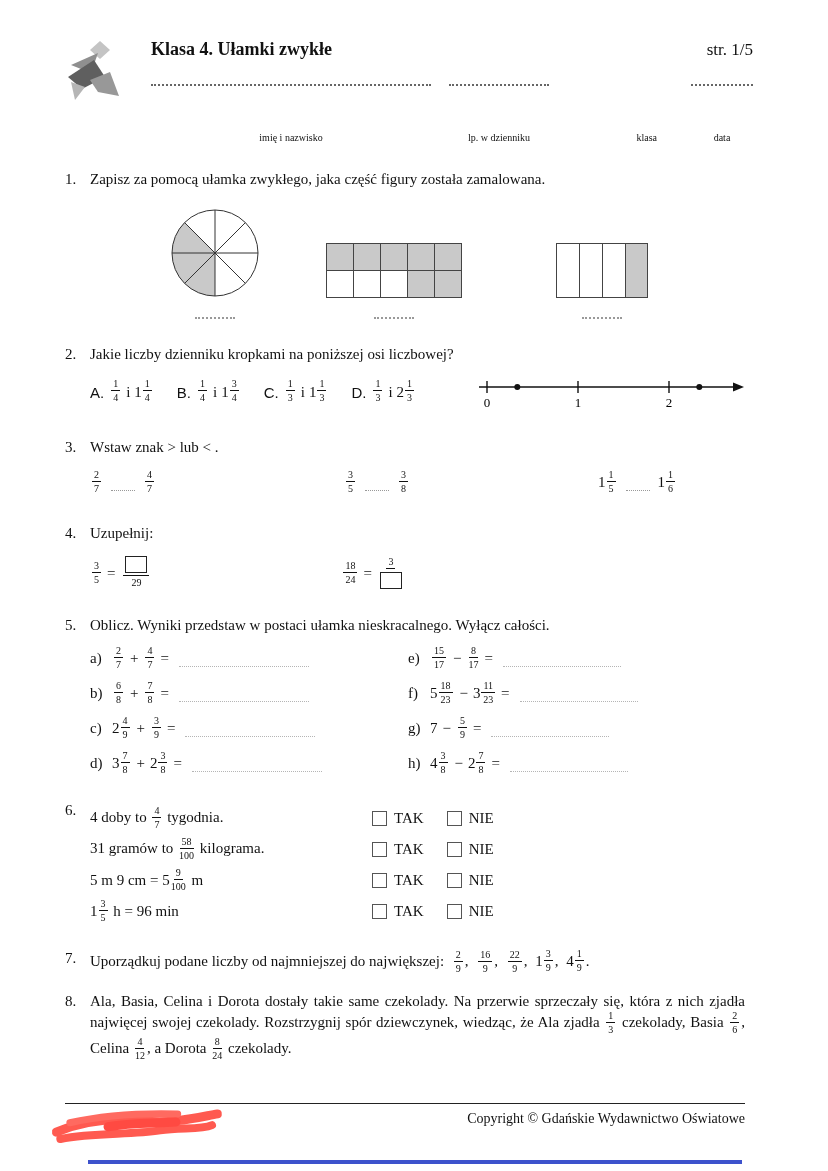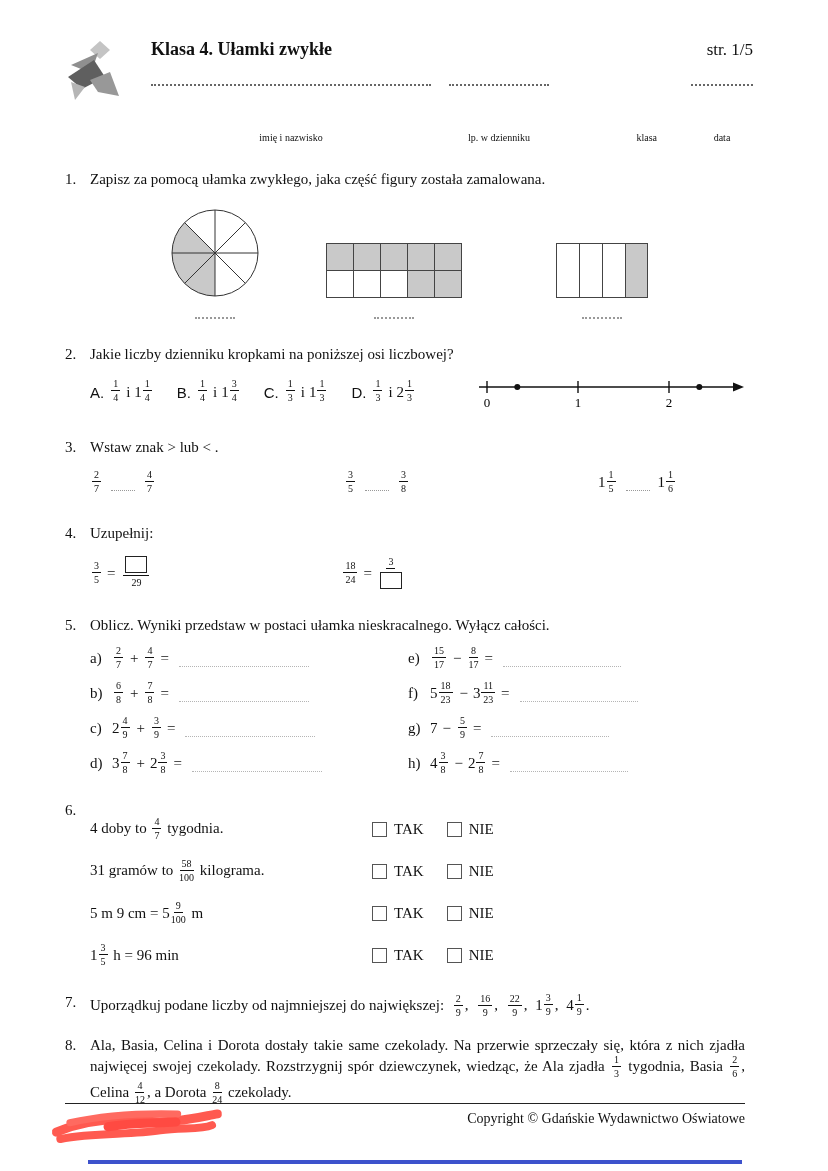--- a/index.html
+++ b/index.html
@@ -75,21 +75,21 @@
   
   .q5-cols { display:flex; margin-top:10px; }
   .q5-col { width:318px; display:flex; flex-direction:column; gap:9px; }
   .q5-item { display:flex; align-items:center; }
   .item-label { width:22px; flex:none; }
   .ansline { display:inline-block; width:130px; border-bottom:1.6px dotted #b5b5b5;
              align-self:flex-end; margin-bottom:5px; margin-left:4px; }
   .ansline-r { width:118px; }
 
   
-  .q6-row { display:flex; align-items:center; margin-top:16px; }
+  .q6-row { display:flex; align-items:center; margin-top:5px; }
   .q6-stmt { width:282px; }
   .cbgroup { display:flex; align-items:center; margin-right:23px; }
   .cb { width:15px; height:15px; border:1.3px solid #555; margin-right:7px; flex:none; background:#fff; }
 
   
   .q7line .q7item { margin-left:4px; white-space:nowrap; }
 
   
   .q8 p { text-align:justify; }
 
@@ -596,21 +596,21 @@
       </p>
     </div>
   </section>
 
   <section class="q q8">
     <span class="qno">8.</span>
     <div class="qbody">
       <p><span>Ala, Basia, Celina i Dorota dostały takie same czekolady. Na przerwie sprzeczały się, która z nich zjadła najwięcej swojej czekolady. Rozstrzygnij spór dziewczynek, wiedząc, że Ala zjadła</span> <span class="frac">
             <span class="num">1</span>
             <span class="den">3</span>
-          </span> <span>tygodnia, Basia</span> <span class="frac">
+          </span> <span>czekolady, Basia</span> <span class="frac">
             <span class="num">2</span>
             <span class="den">6</span>
           </span><span>, Celina</span> <span class="frac">
             <span class="num">4</span>
             <span class="den">12</span>
           </span><span>, a Dorota</span> <span class="frac">
             <span class="num">8</span>
             <span class="den">24</span>
           </span> <span>czekolady.</span></p>
     </div>

